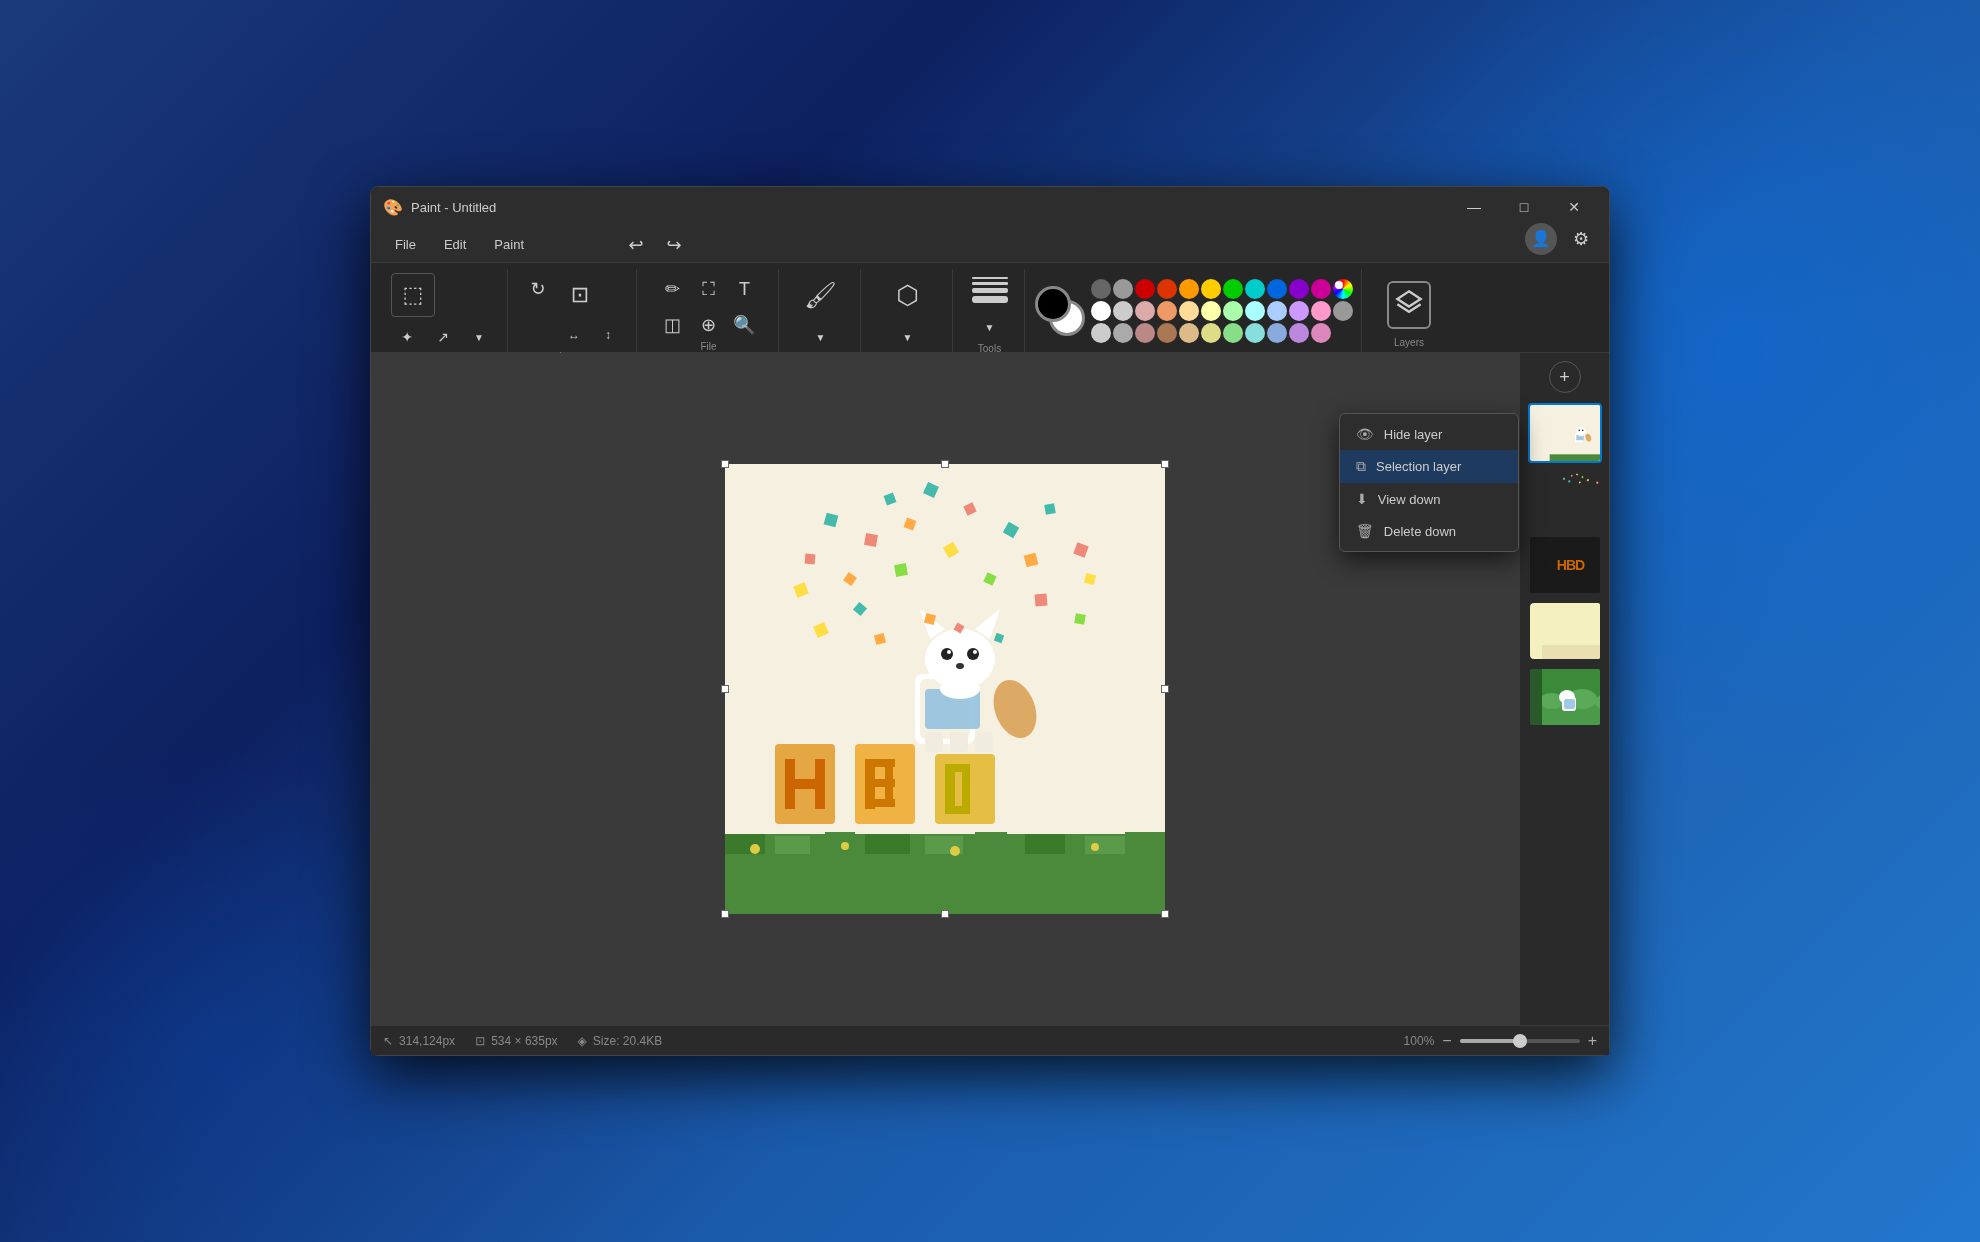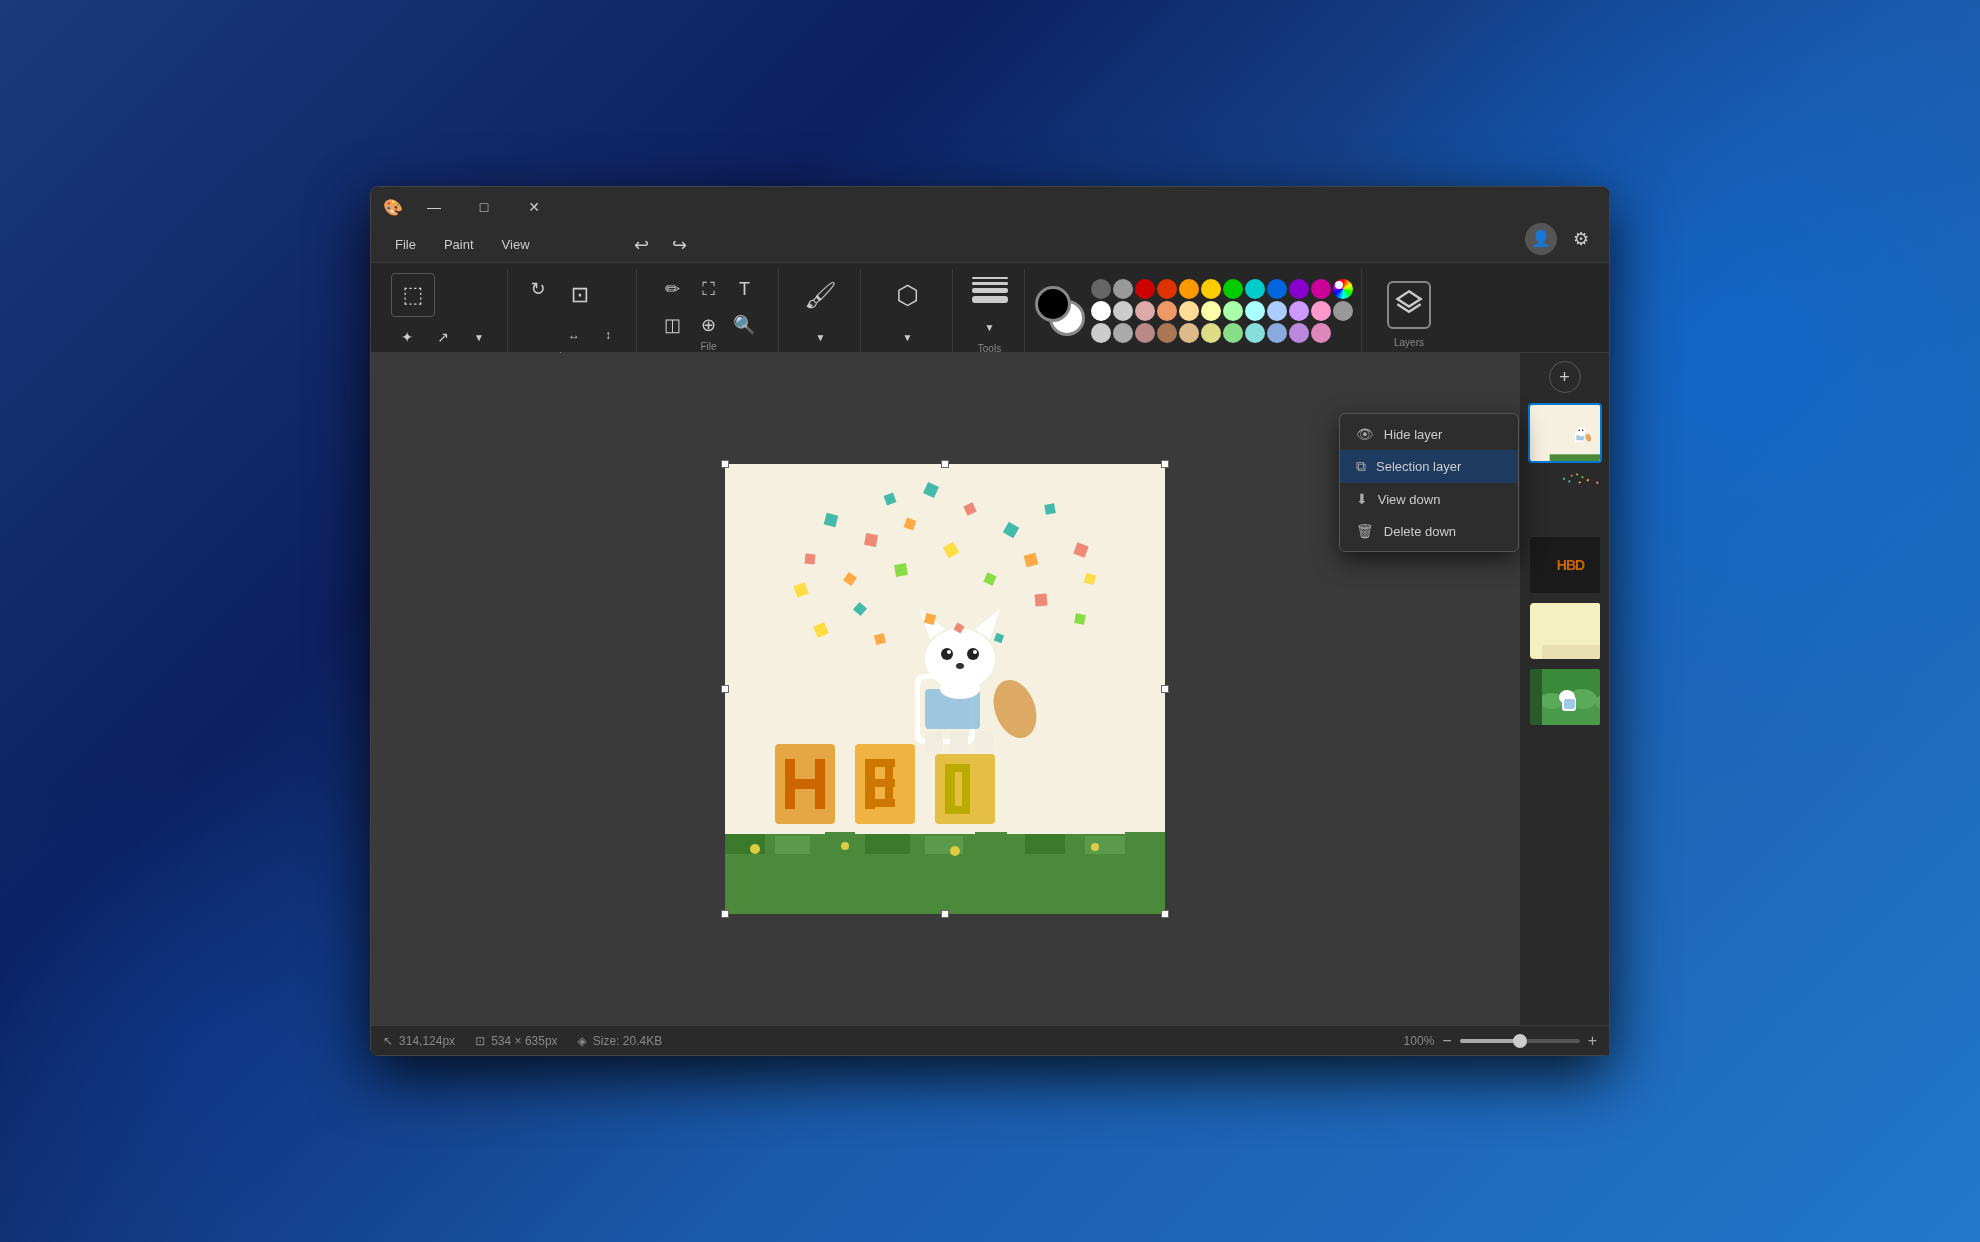--- a/index.html
+++ b/index.html
@@ -402,31 +402,32 @@
   </style>
 </head>
 <body>
 
 <div class="desktop-bg"></div>
 
 <div class="paint-window">
 
   <div class="title-bar">
     <div class="title-bar-icon">🎨</div>
+    <span class="title-bar-text">Paint - Untitled</span>
     <div class="title-bar-controls">
       <button class="title-btn">—</button>
       <button class="title-btn">□</button>
       <button class="title-btn close">✕</button>
     </div>
   </div>
 
   <div class="menu-bar">
     <div class="menu-item">File</div>
+    <div class="menu-item">Edit</div>
     <div class="menu-item">Paint</div>
-    <div class="menu-item">View</div>
 
     <div style="margin-left: 80px; display:flex; gap:6px; align-items:center;">
       <div class="tool-btn" style="font-size:18px;">↩</div>
       <div class="tool-btn" style="font-size:18px;">↪</div>
     </div>
     <div class="ribbon-right">
       <div class="user-avatar">👤</div>
       <div class="settings-btn">⚙</div>
     </div>
   </div>

